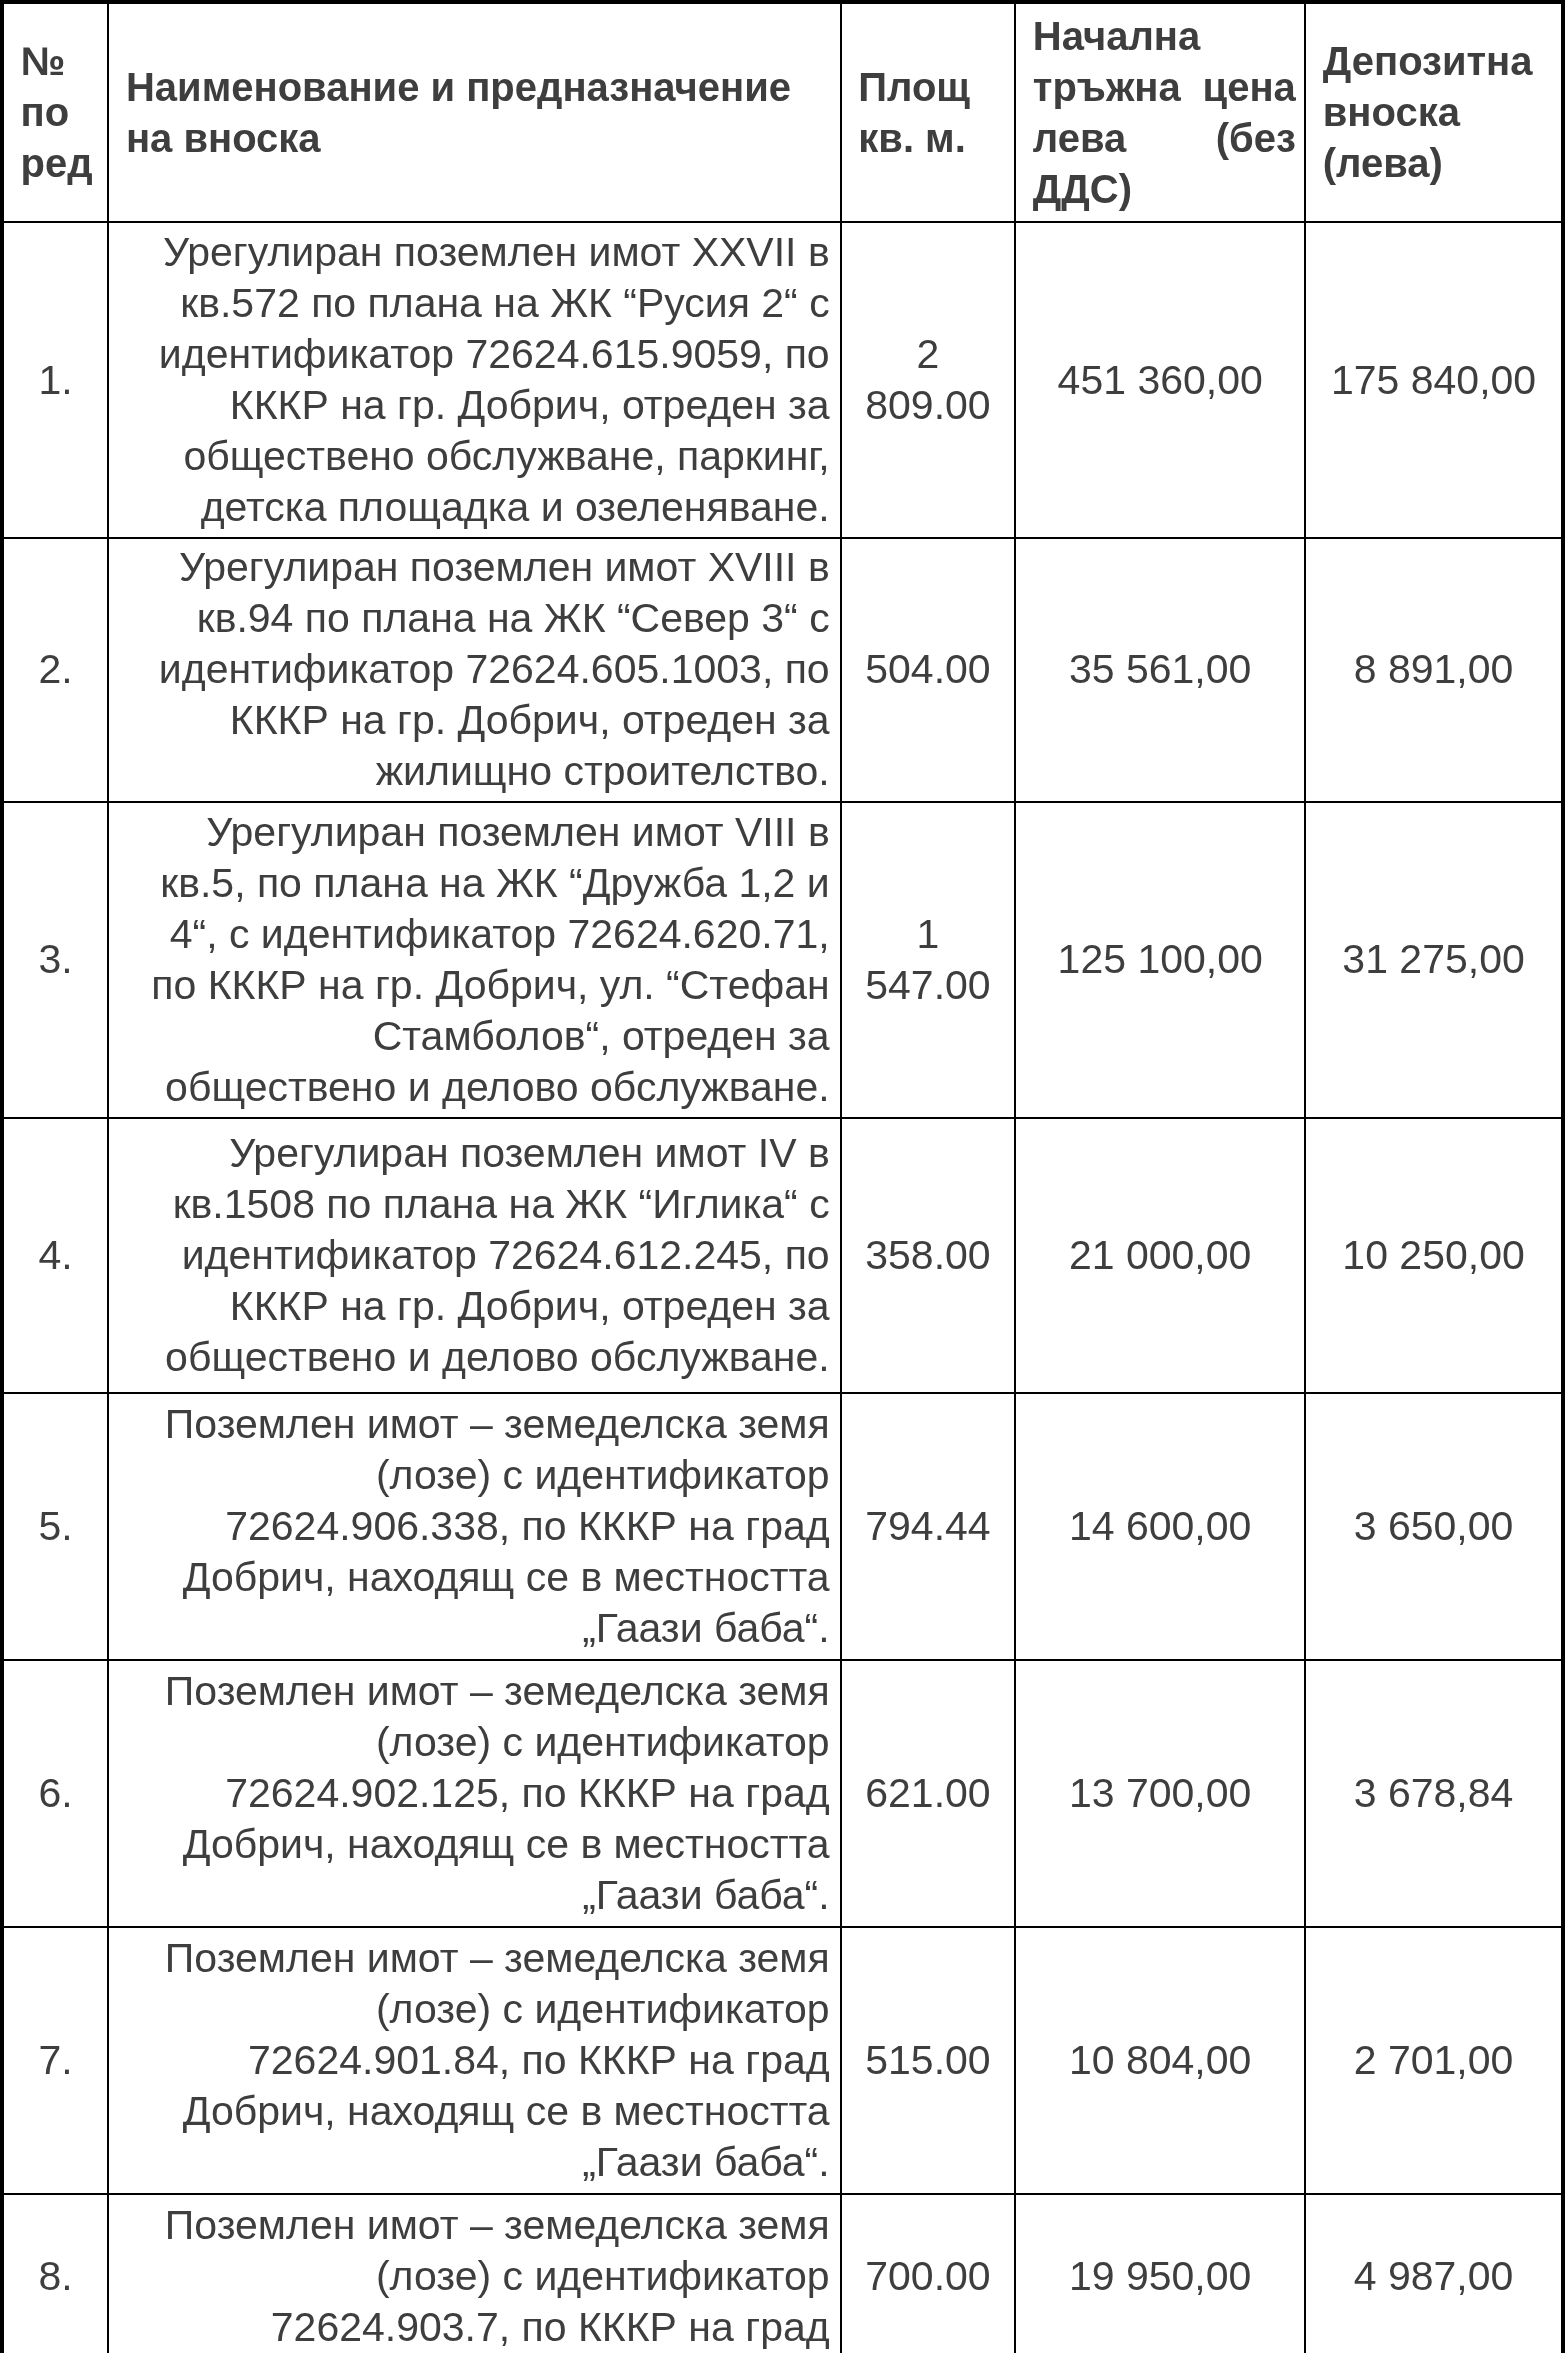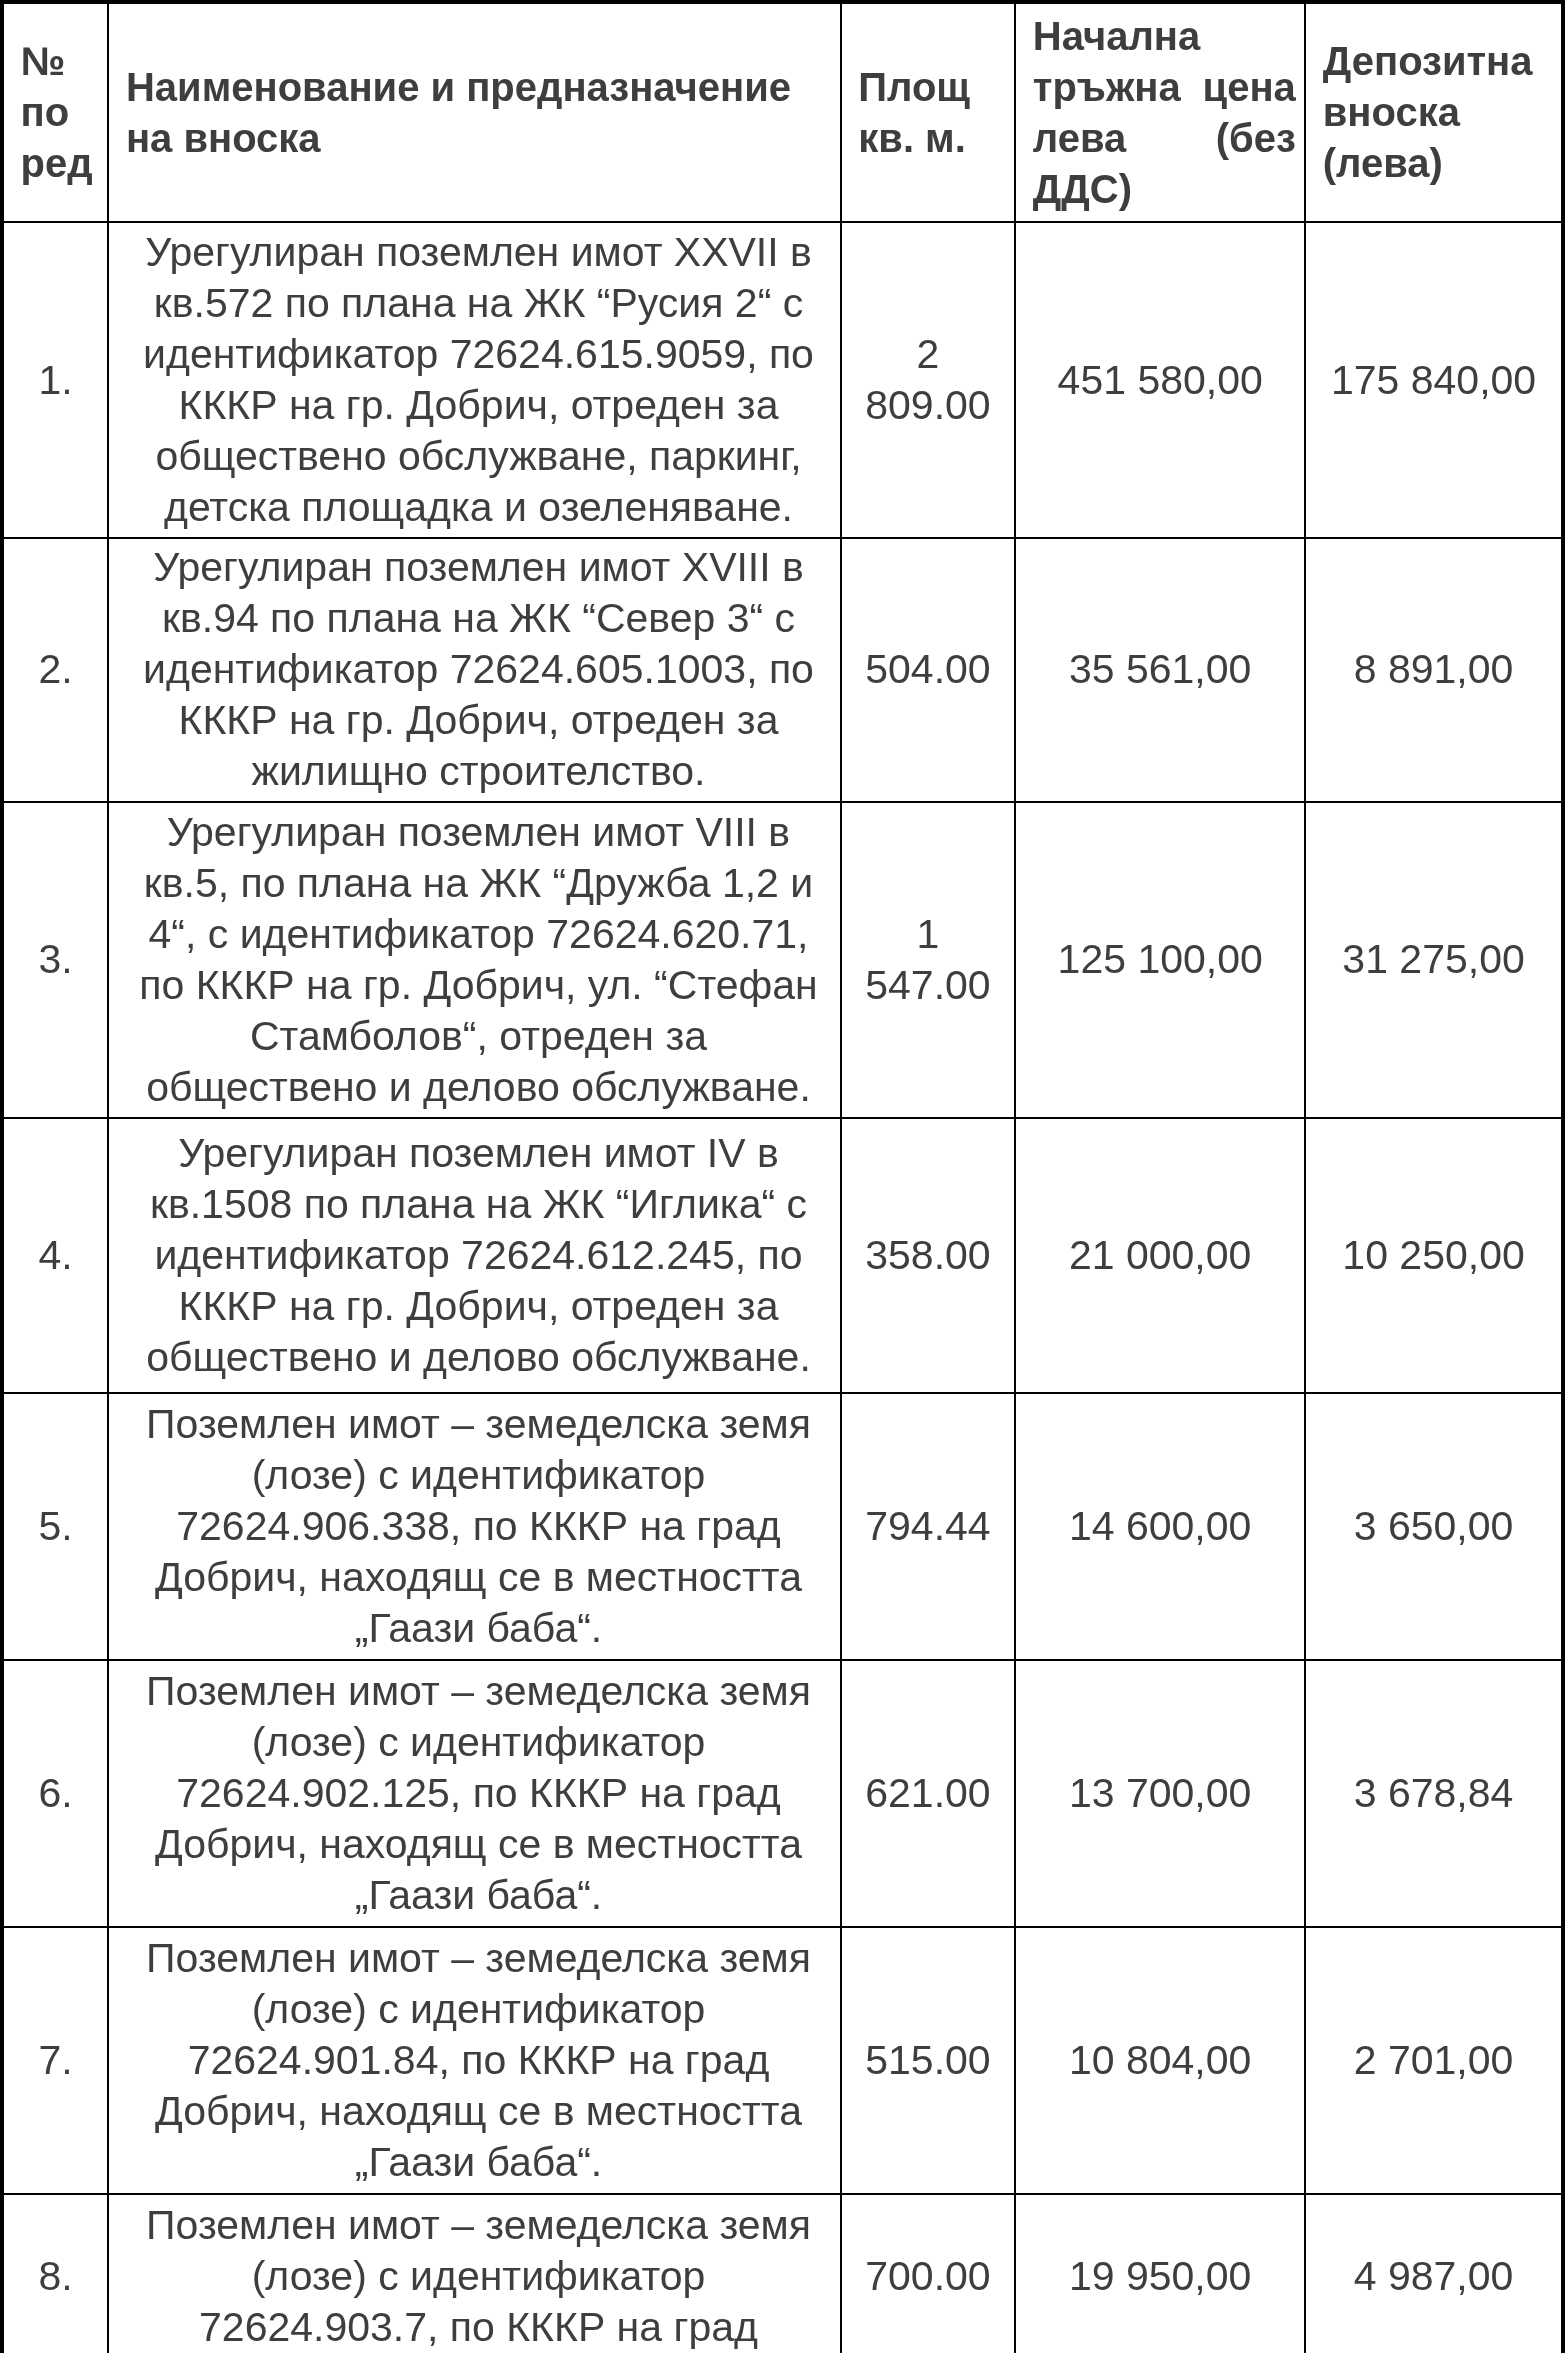--- a/index.html
+++ b/index.html
@@ -49,21 +49,21 @@
   
   table.props td {
     font-size: 41px;
     line-height: 51px;
   }
   td.c-num {
     text-align: center;
     padding: 0;
   }
   td.c-name {
-    text-align: center;
+    text-align: right;
     padding: 3.3px 10px 3.3px 18px;
   }
   td.c-area, td.c-price, td.c-deposit {
     text-align: center;
     padding: 0 6.6px;
   }
 </style>
 </head>
 <body>
 
@@ -97,21 +97,21 @@
     <tr style="height:316px">
       <td class="c-num">1.</td>
       <td class="c-name">Урегулиран поземлен имот XXVII в
 кв.572 по плана на ЖК “Русия 2“ с
 идентификатор 72624.615.9059, по
 КККР на гр. Добрич, отреден за
 обществено обслужване, паркинг,
 детска площадка и озеленяване.</td>
       <td class="c-area">2
 809.00</td>
-      <td class="c-price">451 580,00</td>
+      <td class="c-price">451 360,00</td>
       <td class="c-deposit">175 840,00</td>
     </tr>
     <tr style="height:255px">
       <td class="c-num">2.</td>
       <td class="c-name">Урегулиран поземлен имот XVIII в
 кв.94 по плана на ЖК “Север 3“ с
 идентификатор 72624.605.1003, по
 КККР на гр. Добрич, отреден за
 жилищно строителство.</td>
       <td class="c-area">504.00</td>

